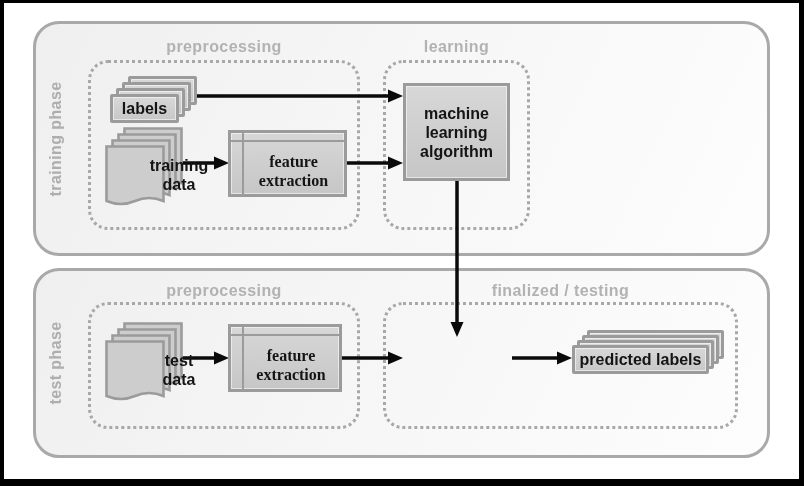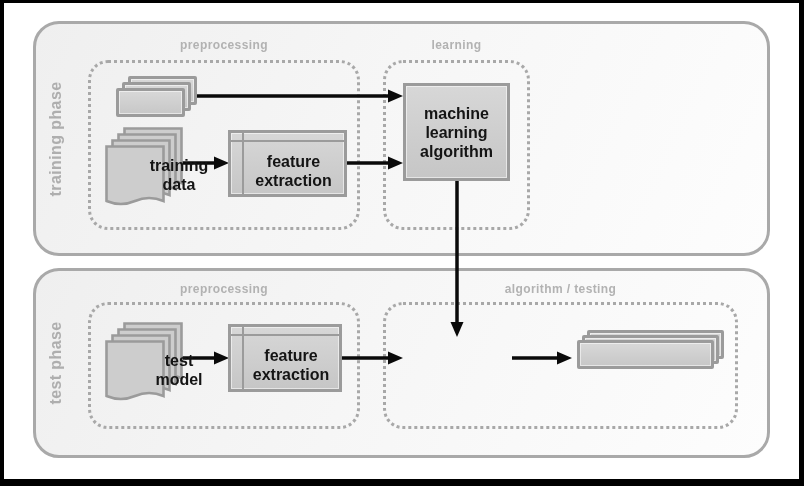--- a/index.html
+++ b/index.html
@@ -44,21 +44,21 @@
     border:3px dotted #a8a8a8;
     border-radius:20px;
     box-sizing:border-box;
     z-index:1;
   }
   .group-title{
     position:absolute;
     text-align:center;
     color:#b2b2b2;
     font-weight:bold;
-    font-size:12px;
+    font-size:16px;
     letter-spacing:0.4px;
     z-index:1;
   }
   
   .arrows{position:absolute;inset:0;z-index:2;pointer-events:none;}
   .arrows line{stroke:#0a0a0a;stroke-width:3.5;}
   .arrows polygon{fill:#0a0a0a;}
   
   .box{
     position:absolute;
@@ -79,21 +79,21 @@
   }
   
   .fx-row{
     position:absolute;left:0;right:0;top:7px;height:0;
     border-top:2px solid #9b9b9b;
   }
   .fx-col{
     position:absolute;top:0;bottom:0;left:11px;width:0;
     border-left:2px solid #9b9b9b;
   }
-  .fx .node-text{padding-left:12px;padding-top:14px;}
+  .fx .node-text{padding-left:12px;padding-top:14px;font-family:Liberation Serif, serif;}
   
   .stack{position:absolute;z-index:3;}
   .card{
     position:absolute;
     border:3px solid #9b9b9b;
     background:linear-gradient(180deg,#d8d8d8 0%,#c7c7c7 100%);
     box-shadow:inset 0 0 0 1px rgba(255,255,255,0.55);
     box-sizing:border-box;
     border-radius:2px;
     display:flex;align-items:center;justify-content:center;
@@ -127,21 +127,21 @@
   <div class="group" style="left:88px;top:60px;width:272px;height:170px"></div>
   <div class="group-title" style="left:88px;top:38px;width:272px">preprocessing</div>
 
   <div class="group" style="left:383px;top:60px;width:147px;height:170px"></div>
   <div class="group-title" style="left:383px;top:38px;width:147px">learning</div>
 
   <div class="group" style="left:88px;top:302px;width:272px;height:127px"></div>
   <div class="group-title" style="left:88px;top:282px;width:272px">preprocessing</div>
 
   <div class="group" style="left:383px;top:302px;width:355px;height:127px"></div>
-  <div class="group-title" style="left:383px;top:282px;width:355px">algorithm / testing</div>
+  <div class="group-title" style="left:383px;top:282px;width:355px">finalized / testing</div>
 
   <svg class="arrows" width="804" height="486" viewBox="0 0 804 486">
     <g>
       <line x1="183" y1="96" x2="390" y2="96"></line>
       <polygon points="403,96 388,89.5 388,102.5"></polygon>
     </g>
     <g>
       <line x1="176" y1="163" x2="216" y2="163"></line>
       <polygon points="229,163 214,156.5 214,169.5"></polygon>
     </g>
@@ -164,20 +164,23 @@
     <g>
       <line x1="512" y1="358" x2="559" y2="358"></line>
       <polygon points="572,358 557,351.5 557,364.5"></polygon>
     </g>
   </svg>
 
   <div class="stack stack-labels" style="left:110px;top:76px;width:88px;height:48px">
     <div class="card" style="left:18px;top:0"></div>
     <div class="card" style="left:12px;top:6px"></div>
     <div class="card" style="left:6px;top:12px"></div>
+    <div class="card" style="left:0;top:18px">
+      <span class="node-text">labels</span>
+    </div>
   </div>
 
   <div class="stack stack-doc" style="left:105px;top:127px;width:80px;height:86px">
     <svg width="80" height="86" viewBox="0 0 80 86">
       <g fill="#cdcdcd" stroke="#9b9b9b" stroke-width="2.6">
         <path transform="translate(18,0)" d="M1.5 1.5 H58.5 V56 Q44 50 30 56 Q16 62 1.5 56 Z"></path>
         <path transform="translate(12,6)" d="M1.5 1.5 H58.5 V56 Q44 50 30 56 Q16 62 1.5 56 Z"></path>
         <path transform="translate(6,12)" d="M1.5 1.5 H58.5 V56 Q44 50 30 56 Q16 62 1.5 56 Z"></path>
         <path transform="translate(0,18)" d="M1.5 1.5 H58.5 V56 Q44 50 30 56 Q16 62 1.5 56 Z"></path>
       </g>
@@ -205,32 +208,35 @@
     <svg width="80" height="86" viewBox="0 0 80 86">
       <g fill="#cdcdcd" stroke="#9b9b9b" stroke-width="2.6">
         <path transform="translate(18,0)" d="M1.5 1.5 H58.5 V56 Q44 50 30 56 Q16 62 1.5 56 Z"></path>
         <path transform="translate(12,6)" d="M1.5 1.5 H58.5 V56 Q44 50 30 56 Q16 62 1.5 56 Z"></path>
         <path transform="translate(6,12)" d="M1.5 1.5 H58.5 V56 Q44 50 30 56 Q16 62 1.5 56 Z"></path>
         <path transform="translate(0,18)" d="M1.5 1.5 H58.5 V56 Q44 50 30 56 Q16 62 1.5 56 Z"></path>
       </g>
     </svg>
     <div class="doc-text">
       <span class="node-text">test
-model</span>
+data</span>
     </div>
   </div>
 
   <div class="box fx" style="left:228px;top:324px;width:114px;height:68px">
     <i class="fx-row"></i>
     <i class="fx-col"></i>
     <span class="node-text">feature
 extraction</span>
   </div>
 
 
   <div class="stack stack-predicted" style="left:572px;top:330px;width:153px;height:45px">
     <div class="card" style="left:15px;top:0"></div>
     <div class="card" style="left:10px;top:5px"></div>
     <div class="card" style="left:5px;top:10px"></div>
+    <div class="card" style="left:0;top:15px">
+      <span class="node-text">predicted labels</span>
+    </div>
   </div>
 
   <div class="frame"></div>
 </div>
 
 </body></html>

